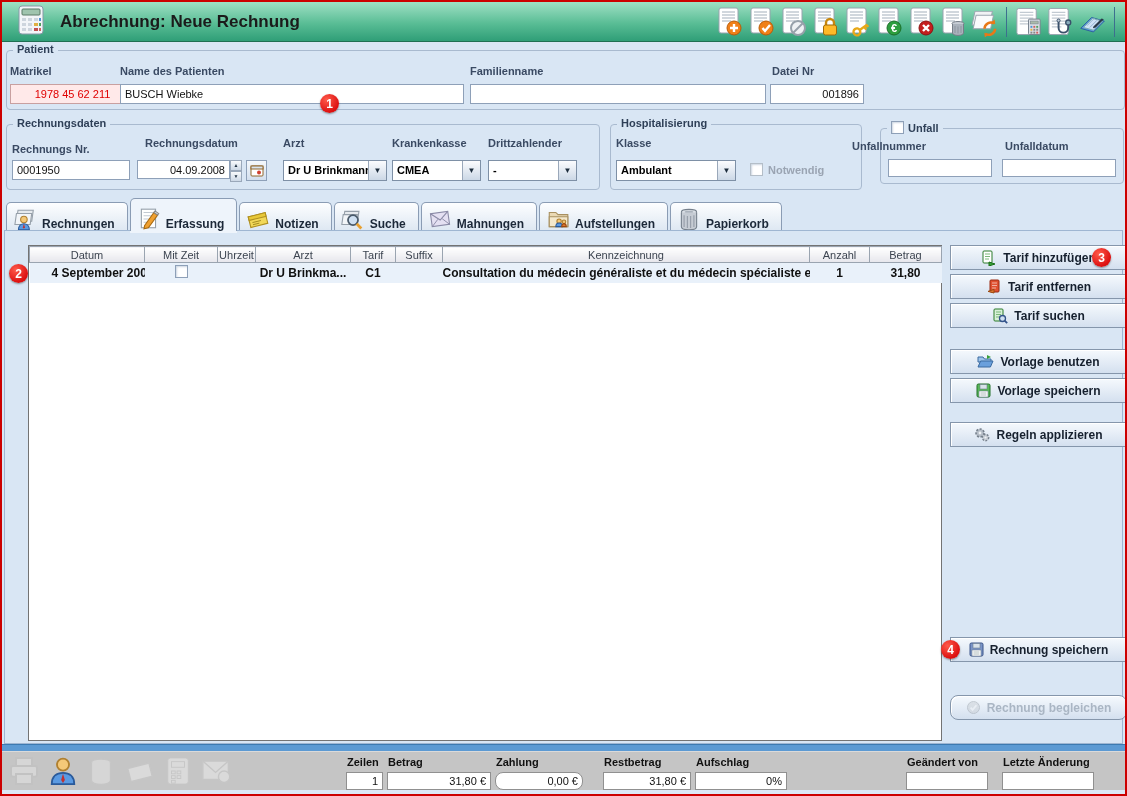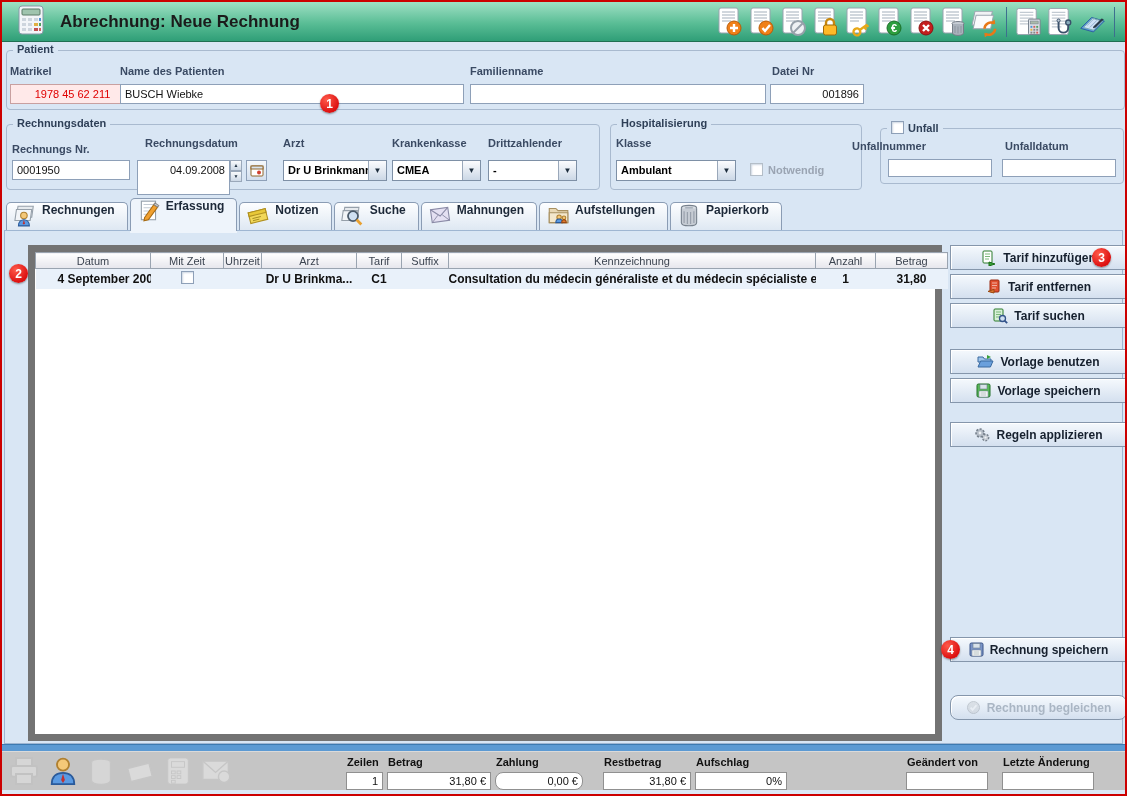--- a/index.html
+++ b/index.html
@@ -44,31 +44,31 @@
     display:flex; align-items:center; justify-content:center; font-size:8px; color:#1c2c3c;
   }
   .checkbox { width:13px; height:13px; background:#fff; border:1px solid #8ea0b8; box-shadow:inset 1px 1px 2px #ccd6e2; display:inline-block; }
   .spin { position:absolute; width:12px; height:21px; display:flex; flex-direction:column; }
   .spin span { flex:1; background:linear-gradient(#f8fafc,#ccd8e6); border:1px solid #9aa8ba; font-size:5px; color:#234; text-align:center; line-height:9px; cursor:pointer; }
   .mini-btn { position:absolute; width:21px; height:21px; background:linear-gradient(#f4f8fc,#d3dfee); border:1px solid #8ea0b8; display:flex; align-items:center; justify-content:center; cursor:pointer; }
 
   
   #tabs { position:absolute; left:4px; top:196px; display:flex; align-items:flex-end; }
   .tab {
-    display:flex; align-items:flex-start; gap:5px; height:29px; padding:0 12px 0 6px;
+    display:flex; align-items:flex-end; gap:5px; height:29px; padding:0 12px 0 6px;
     border:1px solid #8a9cb4; border-bottom:none; border-radius:5px 5px 0 0; margin-right:2px;
     background:linear-gradient(#fdfeff,#dde7f2); font-size:12px; font-weight:bold; color:#1c2838;
     cursor:pointer; position:relative;
   }
   .tab.active { height:33px; background:#eef4fb; z-index:3; box-shadow:0 2px 0 #eef4fb; }
 
   
   #content { position:absolute; left:2px; right:2px; top:228px; bottom:50px; background:#d9e6f4; border:1px solid #9fb6d2; }
 
-  #tablewrap { position:absolute; left:23px; top:14px; width:914px; bottom:2px; background:#fff; border:7px solid #737373; }
+  #tablewrap { position:absolute; left:23px; top:14px; width:914px; bottom:2px; background:#fff; border:1px solid #737373; }
   table.grid { border-collapse:collapse; width:912px; table-layout:fixed; }
   table.grid th {
     height:16px; background:linear-gradient(#ffffff,#e6e6ec); border:1px solid #9aa4b0;
     font-size:11px; font-weight:normal; color:#3c4450; overflow:hidden; white-space:nowrap;
   }
   table.grid td {
     height:20px; background:#e9f1fa; font-size:12px; font-weight:bold; color:#101010;
     text-align:center; white-space:nowrap; overflow:hidden;
   }
   td.kennz { font-size:9px; font-weight:normal; color:#222; }
@@ -265,21 +265,21 @@
   <div class="field" style="left:468px; top:82px; width:296px;"></div>
   <span class="lbl" style="left:770px; top:63px;">Datei Nr</span>
   <div class="field right" style="left:768px; top:82px; width:94px;">001896</div>
 
   <div class="group" style="left:4px; top:122px; width:594px; height:66px;">
     <span class="gtitle">Rechnungsdaten</span>
   </div>
   <span class="lbl" style="left:10px; top:141px;">Rechnungs Nr.</span>
   <div class="field" style="left:10px; top:158px; width:118px;">0001950</div>
   <span class="lbl" style="left:143px; top:135px;">Rechnungsdatum</span>
-  <div class="field right" style="left:135px; top:158px; width:93px; height:35px;padding-left:8px;">04.09.2008</div>
+  <div class="field right" style="left:135px; top:158px; width:93px; height:19px;padding-left:8px;">04.09.2008</div>
   <div class="spin" style="left:228px; top:158px;">
       <span>▲</span>
       <span>▼</span>
     </div>
   <div class="mini-btn" style="left:244px; top:158px;">
     <svg width="14" height="13" viewBox="0 0 14 13">
         <rect x="1" y="2" width="12" height="10" rx="1" fill="#fff" stroke="#90662a"></rect>
         <rect x="1" y="2" width="12" height="3" fill="#d8e4f0" stroke="#90662a"></rect>
         <circle cx="9" cy="8.5" r="2" fill="#d04030"></circle>
       </svg>

